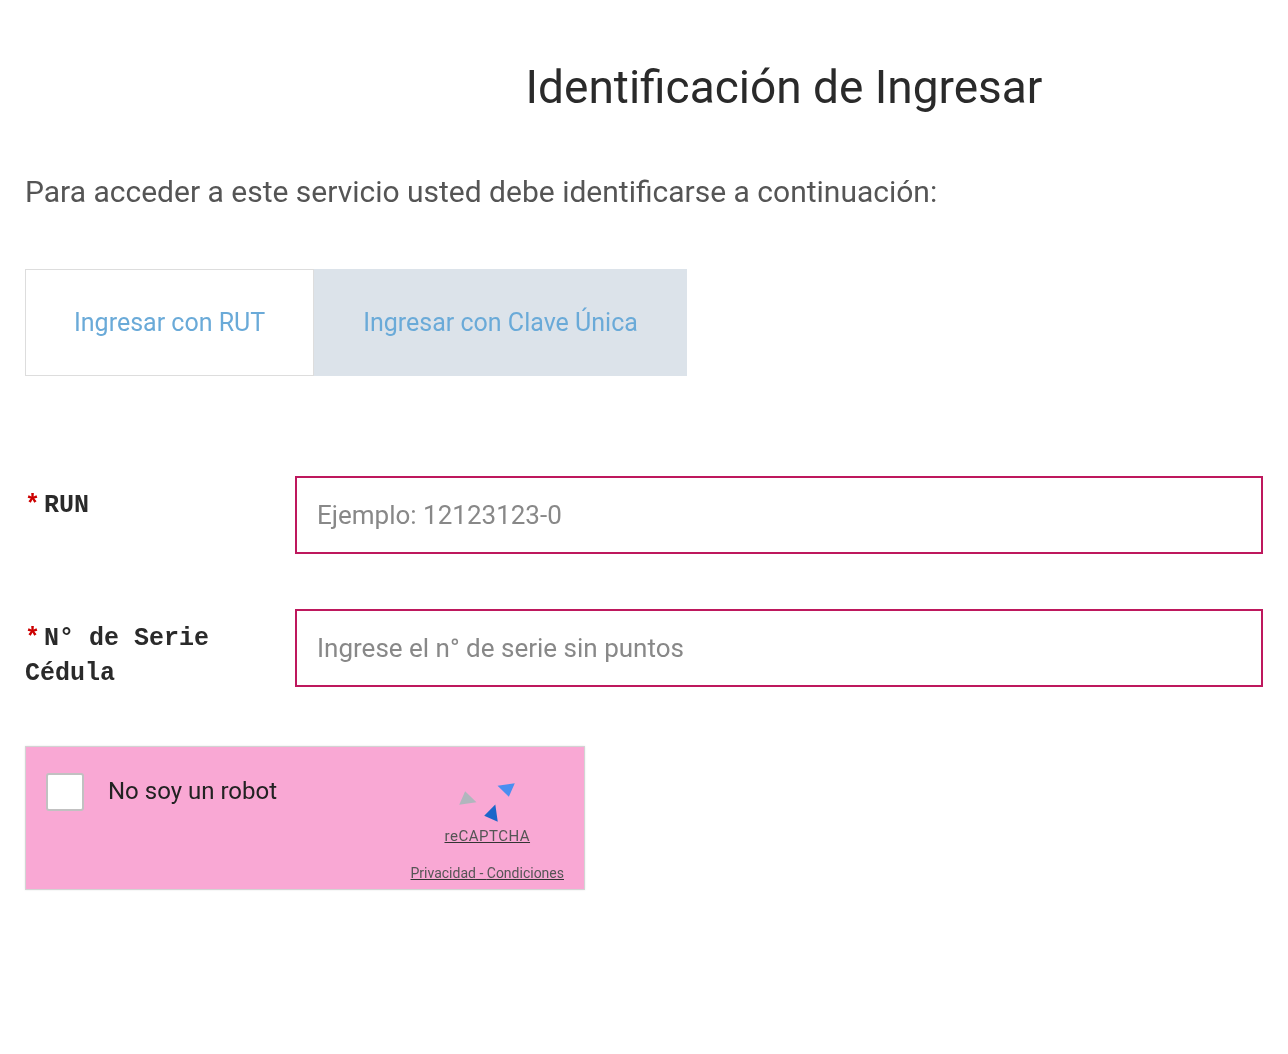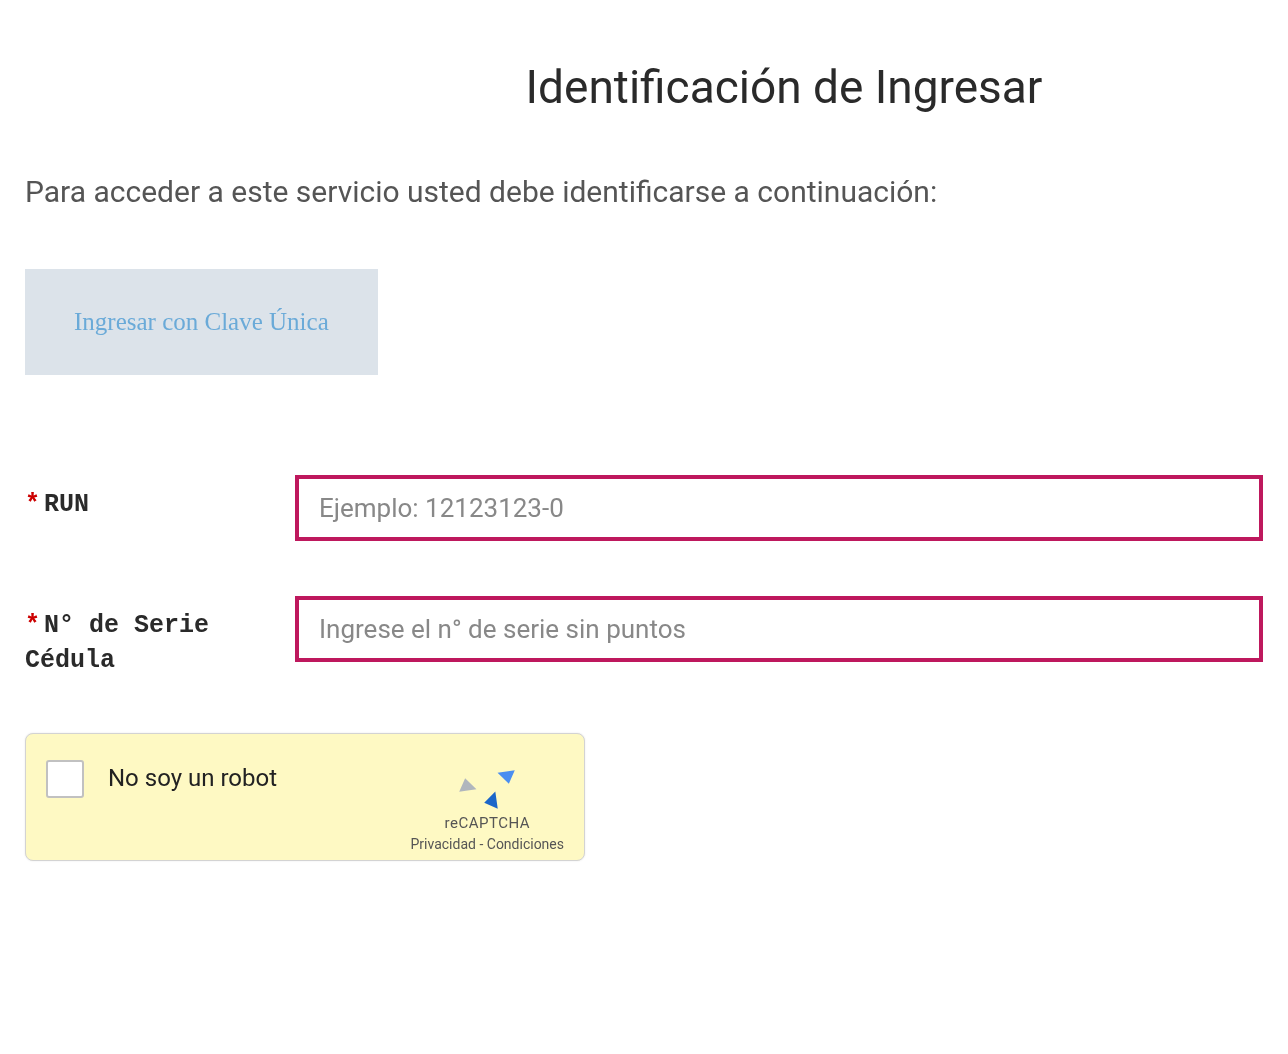--- a/index.html
+++ b/index.html
@@ -37,21 +37,20 @@
       font-size: 25px;
       color: #6aaad8;
       cursor: pointer;
       border: 1px solid #ddd;
       background: #fff;
     }
     .tab.inactive {
       background: #dce3ea;
       border-color: #dce3ea;
       color: #6aaad8;
-      font-family: Liberation Serif, serif;
     }
     .form-row {
       display: flex;
       align-items: flex-start;
       margin-bottom: 55px;
     }
     .form-label {
       width: 270px;
       font-size: 25px;
       font-weight: 700;
@@ -59,34 +58,34 @@
       padding-top: 12px;
       line-height: 1.4;
       font-family: Liberation Mono, monospace;
     }
     .required {
       color: #c00;
       margin-right: 4px;
     }
     .form-input {
       flex: 1;
-      padding: 14px 20px;
+      padding: 22px 20px;
       font-size: 26px;
-      border: 4px solid #be185d;
+      border: 2px solid #be185d;
       color: #333;
       font-family: inherit;
     }
     .form-input::placeholder {
       color: #888;
     }
     .recaptcha-box {
       width: 560px;
       border: 1px solid #d3d3d3;
-      border-radius: 8px;
-      background: #fef9c3;
+      border-radius: 0;
+      background: #f9a8d4;
       padding: 18px 20px 8px 20px;
       display: flex;
       align-items: flex-start;
       position: relative;
       box-shadow: 0 0 2px rgba(0,0,0,0.1);
     }
     .recaptcha-checkbox {
       width: 38px;
       height: 38px;
       border: 2px solid #c1c1c1;
@@ -100,51 +99,53 @@
       font-size: 24px;
       color: #222;
       flex: 1;
       padding-top: 12px;
     }
     .recaptcha-right {
       display: flex;
       flex-direction: column;
       align-items: center;
       margin-left: 20px;
+      text-decoration: underline;
     }
     .recaptcha-logo {
       width: 58px;
       height: 58px;
       position: relative;
       margin-bottom: 4px;
     }
     .recaptcha-brand {
       font-size: 15px;
       color: #555;
       text-align: center;
       letter-spacing: 0.5px;
     }
     .recaptcha-links {
       font-size: 14px;
       color: #555;
       text-align: center;
-      margin-top: 4px;
+      margin-top: 20px;
     }
     .recaptcha-links span {
       cursor: pointer;
     }
   </style>
 </head>
 <body>
 
 <h1 class="page-title">Identificación de Ingresar</h1>
 
 <p class="intro-text">Para acceder a este servicio usted debe identificarse a continuación:</p>
 
 <div class="tabs">
+  <div class="tab">Ingresar con RUT</div>
   <div class="tab inactive">Ingresar con Clave Única</div>
 </div>
 
 <div class="form-row">
   <div class="form-label">
     <span class="required">*</span><span>RUN</span>
   </div>
   <input type="text" class="form-input" placeholder="Ejemplo: 12123123-0" style="">
 </div>
 

